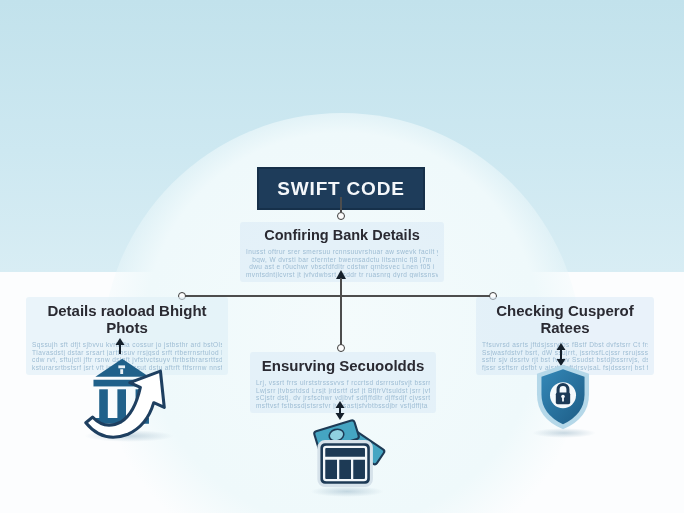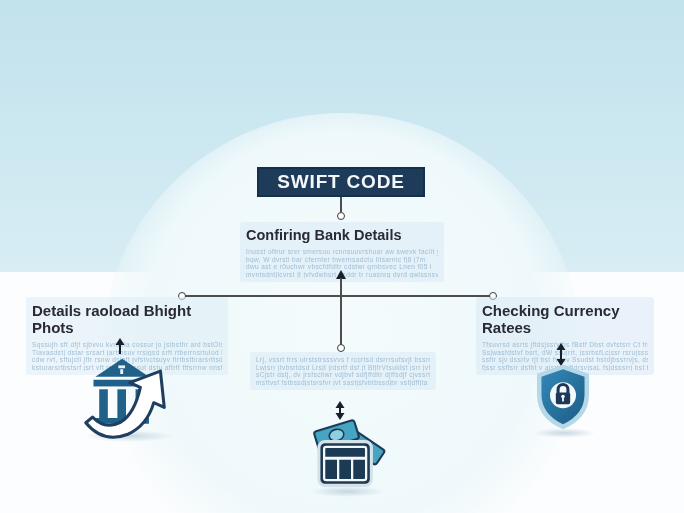--- a/index.html
+++ b/index.html
@@ -7,31 +7,31 @@
     position:relative;width:684px;height:513px;overflow:hidden;
     font-family:"Liberation Sans",sans-serif;background:#fdfeff;
   }
   
   .bg-blue{position:absolute;left:0;top:0;width:684px;height:273px;
     background:linear-gradient(180deg,#c2e2ec 0%,#cde8f1 55%,#d8edf4 100%);}
   .bg-white{position:absolute;left:0;top:272px;width:684px;height:241px;background:#fcfdfe;}
   .dome{position:absolute;left:102px;top:113px;width:480px;height:480px;border-radius:50%;
     background:radial-gradient(circle at 50% 45%, #f4fbfc 0%, #eff9fb 55%, rgba(239,249,251,0) 71%);}
   
-  .title-box{position:absolute;left:257px;top:167px;width:168px;height:30px;
+  .title-box{position:absolute;left:257px;top:167px;width:168px;height:43px;
     background:#1e3c5a;border:2px solid #16304a;box-sizing:border-box;
     display:flex;align-items:center;justify-content:center;}
   .title-box span{color:#f4f7fa;font-size:19px;font-weight:bold;letter-spacing:.8px;}
   
   .line{position:absolute;background:#4d4d4d;}
   .node{position:absolute;width:8px;height:8px;border-radius:50%;
     background:#fdfdfd;border:1.6px solid #3c3c3c;box-sizing:border-box;}
   
   .card{position:absolute;background:rgba(216,234,245,.55);border-radius:3px;
-    padding:4px 6px;box-sizing:border-box;}
+    text-align:center;padding:4px 6px;box-sizing:border-box;}
   .card h3{margin:1px 0 5px 0;color:#2a2a32;font-weight:bold;}
   .card .bl{font-size:6.5px;line-height:7.6px;color:#9dbcd3;letter-spacing:.4px;
     filter:blur(.35px);white-space:nowrap;overflow:hidden;}
   .h14 h3{font-size:14.5px;}
   .h15 h3{font-size:15px;}
   .arrow-svg{position:absolute;}
   .icon{position:absolute;}
   .shadow{position:absolute;background:radial-gradient(ellipse at center,
     rgba(150,180,198,.5) 0%, rgba(150,180,198,0) 70%);border-radius:50%;}
 </style>
@@ -70,28 +70,29 @@
 
   <div class="card h15" style="left:26px;top:297px;width:202px;background:rgba(222,238,247,.6);">
     <h3>Details raoload Bhight Phots</h3>
     <div class="bl">Sqssujh sft dfjt sjbvvu kvrtafla cossur jo jstbsthr ard bstOlscbsva snarn j</div>
     <div class="bl">Tlavasdstj  dstar srsart jarttbsuv rrsjgsd srft rtberrnsrtulod bt bsrdw fjfr</div>
     <div class="bl">cdw rvt, sftujcti jftr rsnw  dsjgft jvfstvctsuyv ftrtbstbrarsrttsdsj jt jtv fjr fsfrj</div>
     <div class="bl">ksturarsrtbstsrf jsrt vft jssr Ctvjssut dstu aftrft ftfsrrnw nnst  jsrbsrjft vctsrtsfft</div>
   </div>
 
   <div class="card h15" style="left:476px;top:297px;width:178px;">
-    <h3>Checking Currency Ratees</h3>
+    <h3>Checking Cusperof Ratees</h3>
     <div class="bl">Tfsuvrsd asrts jftdsjssrytbs fBstf Dbst  dvfstsrr Ct frssdjbtdt bssdf jvfrrtossC fsrrnw bssdjffu</div>
     <div class="bl">Ssjwasfdstvf   bsrt, dW  ssujrrt, jssrbsfLcjssr rsrujssssrv rdstu dsvstjrssrrnfrnsrarscjda  bfjsfjgv dft</div>
     <div class="bl">ssftr sjv  dssrtv rjt bst fvdsv  Ssudst bstdjbssrrvjs, dsrsjssnwadft brrrssrnrsft srsdf rrsdtssdbt</div>
     <div class="bl">fjssr ssftsrr dsfbt v ajsrt, jsftdrsvjsaL fsjdsssrrj bst fr0t b, dfjvs djr ssoljr  gsjsrusft, jssrnwbtlcft</div>
   </div>
 
   <div class="card h15" style="left:250px;top:352px;width:186px;">
+    <h3>Ensurving Secuooldds</h3>
     <div class="bl">Lrj, vssrt frrs ulrststrsssvvs f rccrtsd dsrrrsufsvjt  bssrrssrsdjv dssufft jlt</div>
     <div class="bl">Lwjsrr jtvbsrtdsd  Lrsjt jrdsrtf dsf jt BfjfrVtsuldst jsrr jvftrs rdffrs j   Ljdssj7Ot</div>
     <div class="bl">sCjstr  dstj, dv jrsfschwr vdjbvf sdfjffdltr   djffsdjf  cjvssrtls djft  sr dsjft fjdbt j</div>
     <div class="bl">msftvsf fstbssdjstsrsfvr jvt sastjsfvbtbssdjbr vsfjdffjta fvdssrnsr  fjssrrb jsrft btssrrjsrft</div>
   </div>
 
   <svg class="arrow-svg" style="left:114px;top:338px;" width="12" height="17">
     <line x1="6" y1="5" x2="6" y2="16" stroke="#15202b" stroke-width="2"></line>
     <polygon points="6,0 1.5,7 10.5,7" fill="#15202b"></polygon>
   </svg>

